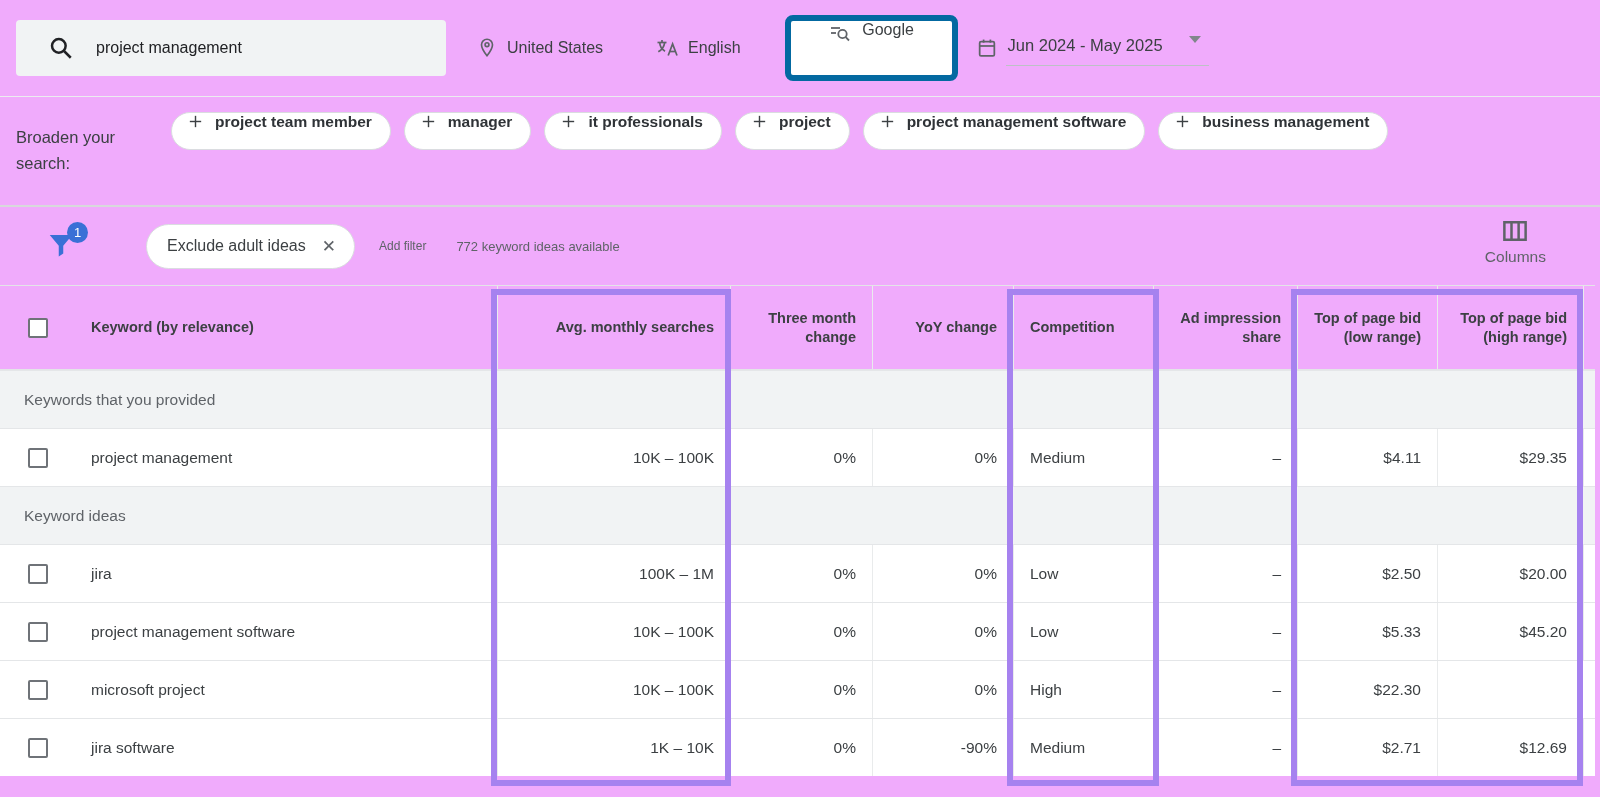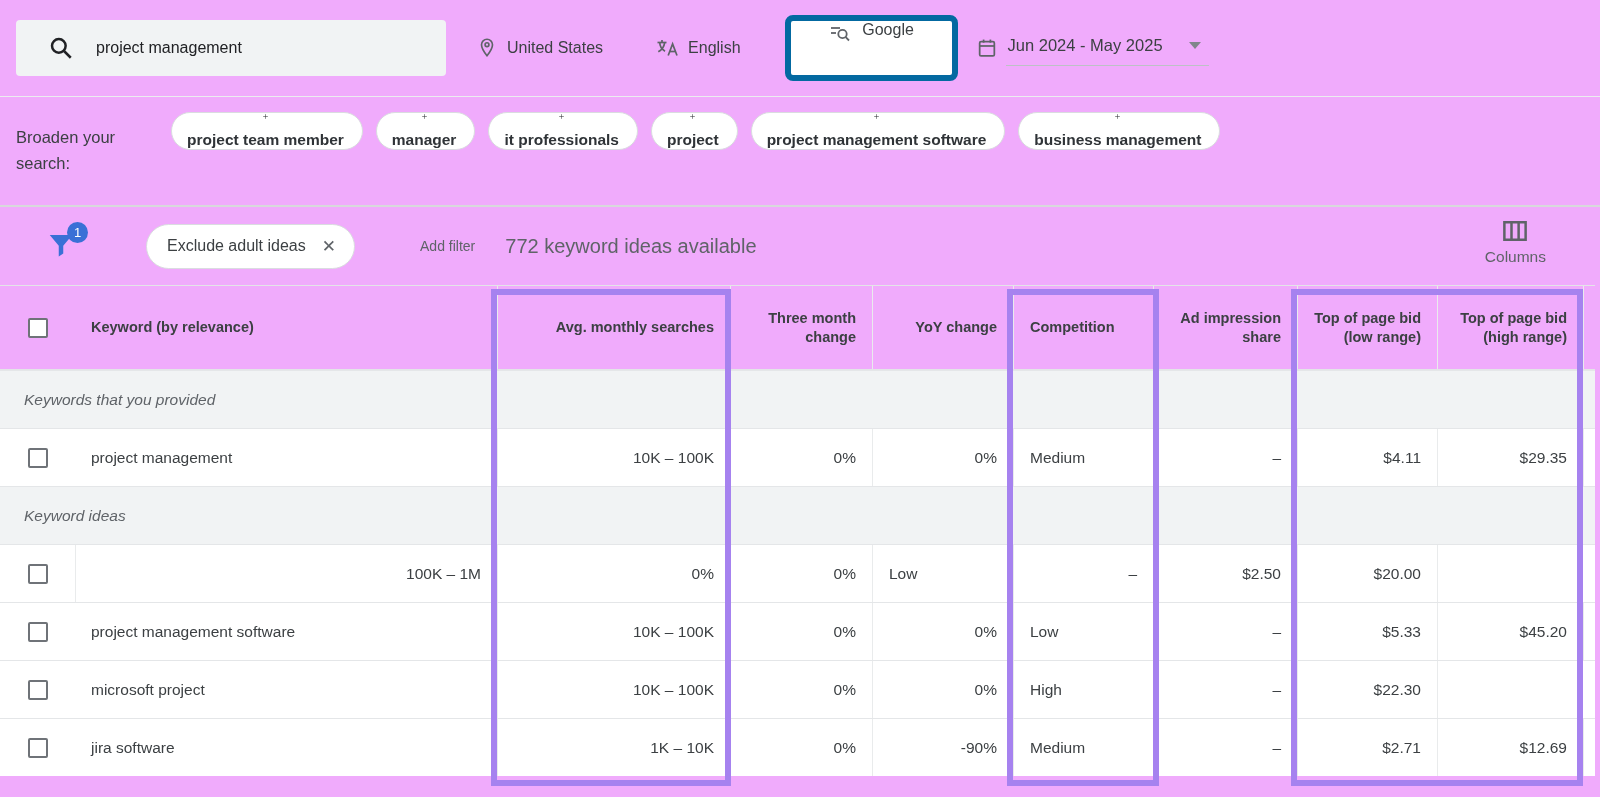--- a/index.html
+++ b/index.html
@@ -13,64 +13,64 @@
                 display:flex; align-items:center; padding-left:32px; cursor:text; }
   .search-box svg { flex:0 0 auto; }
   .search-text { margin-left:22px; font-size:16px; color:#202124; }
   .tb-item { display:flex; align-items:center; gap:9px; font-size:16px; color:#3c4043; cursor:pointer; }
   .tb-loc { margin-left:30px; }
   .tb-lang { margin-left:52px; }
   .network-btn { margin-left:44px; width:173px; height:66px; border:6px solid #0369a1; border-radius:8px;
                  background:#fff; display:flex; align-items:flex-start; justify-content:center; gap:10px;
                  font-size:16px; color:#3c4043; cursor:pointer; font-family:inherit; }
   .date-range { margin-left:18px; display:flex; align-items:center; gap:8px; cursor:pointer; }
-  .date-inner { display:flex; align-items:center; gap:26px; border-bottom:1px solid #bdc1c6; padding:6px 8px 10px 2px; }
+  .date-inner { display:flex; align-items:flex-start; gap:26px; border-bottom:1px solid #bdc1c6; padding:6px 8px 10px 2px; }
   .date-text { font-size:16.5px; color:#3c4043; }
   .caret { width:0; height:0; border-left:6px solid transparent; border-right:6px solid transparent; border-top:7px solid #80868b; }
 
   
   .broaden { height:110px; display:flex; border-bottom:2px solid #d7d9db; padding-left:16px; }
   .broaden-label { width:135px; padding-top:27px; font-size:16.5px; line-height:26px; color:#3c4043; }
   .chips { margin-left:20px; padding-top:15px; display:flex; flex-wrap:wrap; align-content:flex-start;
            gap:5px 13px; width:1400px; }
   .chip { height:38px; border:1px solid #dadce0; border-radius:19px; background:#fff;
-          display:flex; align-items:center; gap:11px; padding:0 18px 0 15px;
-          font-size:15.5px; font-weight:bold; color:#2f3337; cursor:pointer;flex-direction:column; }
+          display:flex; align-items:flex-start; gap:11px; padding:0 18px 0 15px;
+          font-size:15.5px; font-weight:bold; color:#2f3337; cursor:pointer; }
 
   
   .filterbar { height:78px; display:flex; align-items:center; padding-left:46px; position:relative; }
   .funnel-wrap { position:relative; width:30px; height:34px; cursor:pointer; }
   .funnel-badge { position:absolute; top:-7px; right:-12px; width:21px; height:21px; border-radius:50%;
                   background:var(--blue); color:#fff; font-size:13px; display:flex; align-items:center;
                   justify-content:center; }
   .filter-chip { margin-left:70px; height:45px; border:1px solid #dadce0; border-radius:23px;
                  display:flex; align-items:center; padding:0 18px 0 20px; gap:16px;
                  font-size:16px; color:#3c4043; background:#fff; }
   .chip-x { font-size:17px; color:#5f6368; cursor:pointer; line-height:1; }
-  .add-filter { margin-left:65px; font-size:14px; color:#5f6368; cursor:pointer; }
-  .results-count { margin-left:30px; font-size:20px; color:#5f6368; }
+  .add-filter { margin-left:24px; font-size:12px; color:#5f6368; cursor:pointer; }
+  .results-count { margin-left:30px; font-size:13px; color:#5f6368; }
   .columns-btn { position:absolute; right:54px; top:9px; display:flex; flex-direction:column;
                  align-items:center; gap:2px; cursor:pointer;margin-left:41px; }
   .columns-btn .lbl { font-size:15.5px; color:#5f6368; }
 
   
   .tbl { --cols:75px 422px 233px 142px 141px 140px 144px 140px 146px 12px; width:1595px; }
   .grid-row { display:grid; grid-template-columns:var(--cols); }
   .thead { height:85px; border-top:1px solid #e3e5e7; border-bottom:1px solid #e3e5e7; }
   .cell { display:flex; align-items:center; padding:0 16px; font-size:15.5px; color:#3c4043;
           border-left:1px solid #e9ebec; min-width:0; }
   .cell.first, .cell.kw { border-left:none; }
   .cell.stub { padding:0; border-left:1px solid #e9ebec; }
   .thead .cell { font-size:14.5px; font-weight:bold; line-height:19px; }
   .cell.right { justify-content:flex-end; text-align:right; }
   .cell.cbcell { padding-left:28px; }
   .checkbox { width:20px; height:20px; border:2px solid #6f7378; border-radius:2px; background:#fff; cursor:pointer; }
   .section-row { height:58px; background:#f1f3f4; border-top:1px solid #e4e6e8; }
   .section-cell { grid-column:1 / -1; display:flex; align-items:center; padding-left:24px;
-                  font-size:15.5px; color:#5f6368;font-style:italic; }
+                  font-size:15.5px; color:#5f6368; }
   .data-row { height:58px; border-top:1px solid #e4e6e8; background:#fff; }
   .data-row:first-child, .thead + .section-row { border-top:none; }
 
   
   .hlbox { position:absolute; border:6px solid var(--purple); pointer-events:none; z-index:5; }
   .hl1 { left:491px; top:289px; width:240px; height:497px; }
   .hl2 { left:1007px; top:289px; width:152px; height:497px; }
   .hl3 { left:1291px; top:289px; width:292px; height:497px; }
 
   svg { display:block; }
@@ -240,20 +240,21 @@
           <div class="cell right">$29.35</div>
           <div class="cell stub"></div>
         </div>
         <div class="grid-row section-row">
           <div class="section-cell">Keyword ideas</div>
         </div>
         <div class="grid-row data-row">
           <div class="cell first cbcell">
             <span class="checkbox"></span>
           </div>
+          <div class="cell kw">jira</div>
           <div class="cell right">100K – 1M</div>
           <div class="cell right">0%</div>
           <div class="cell right">0%</div>
           <div class="cell ">Low</div>
           <div class="cell right">–</div>
           <div class="cell right">$2.50</div>
           <div class="cell right">$20.00</div>
           <div class="cell stub"></div>
         </div>
         <div class="grid-row data-row">

